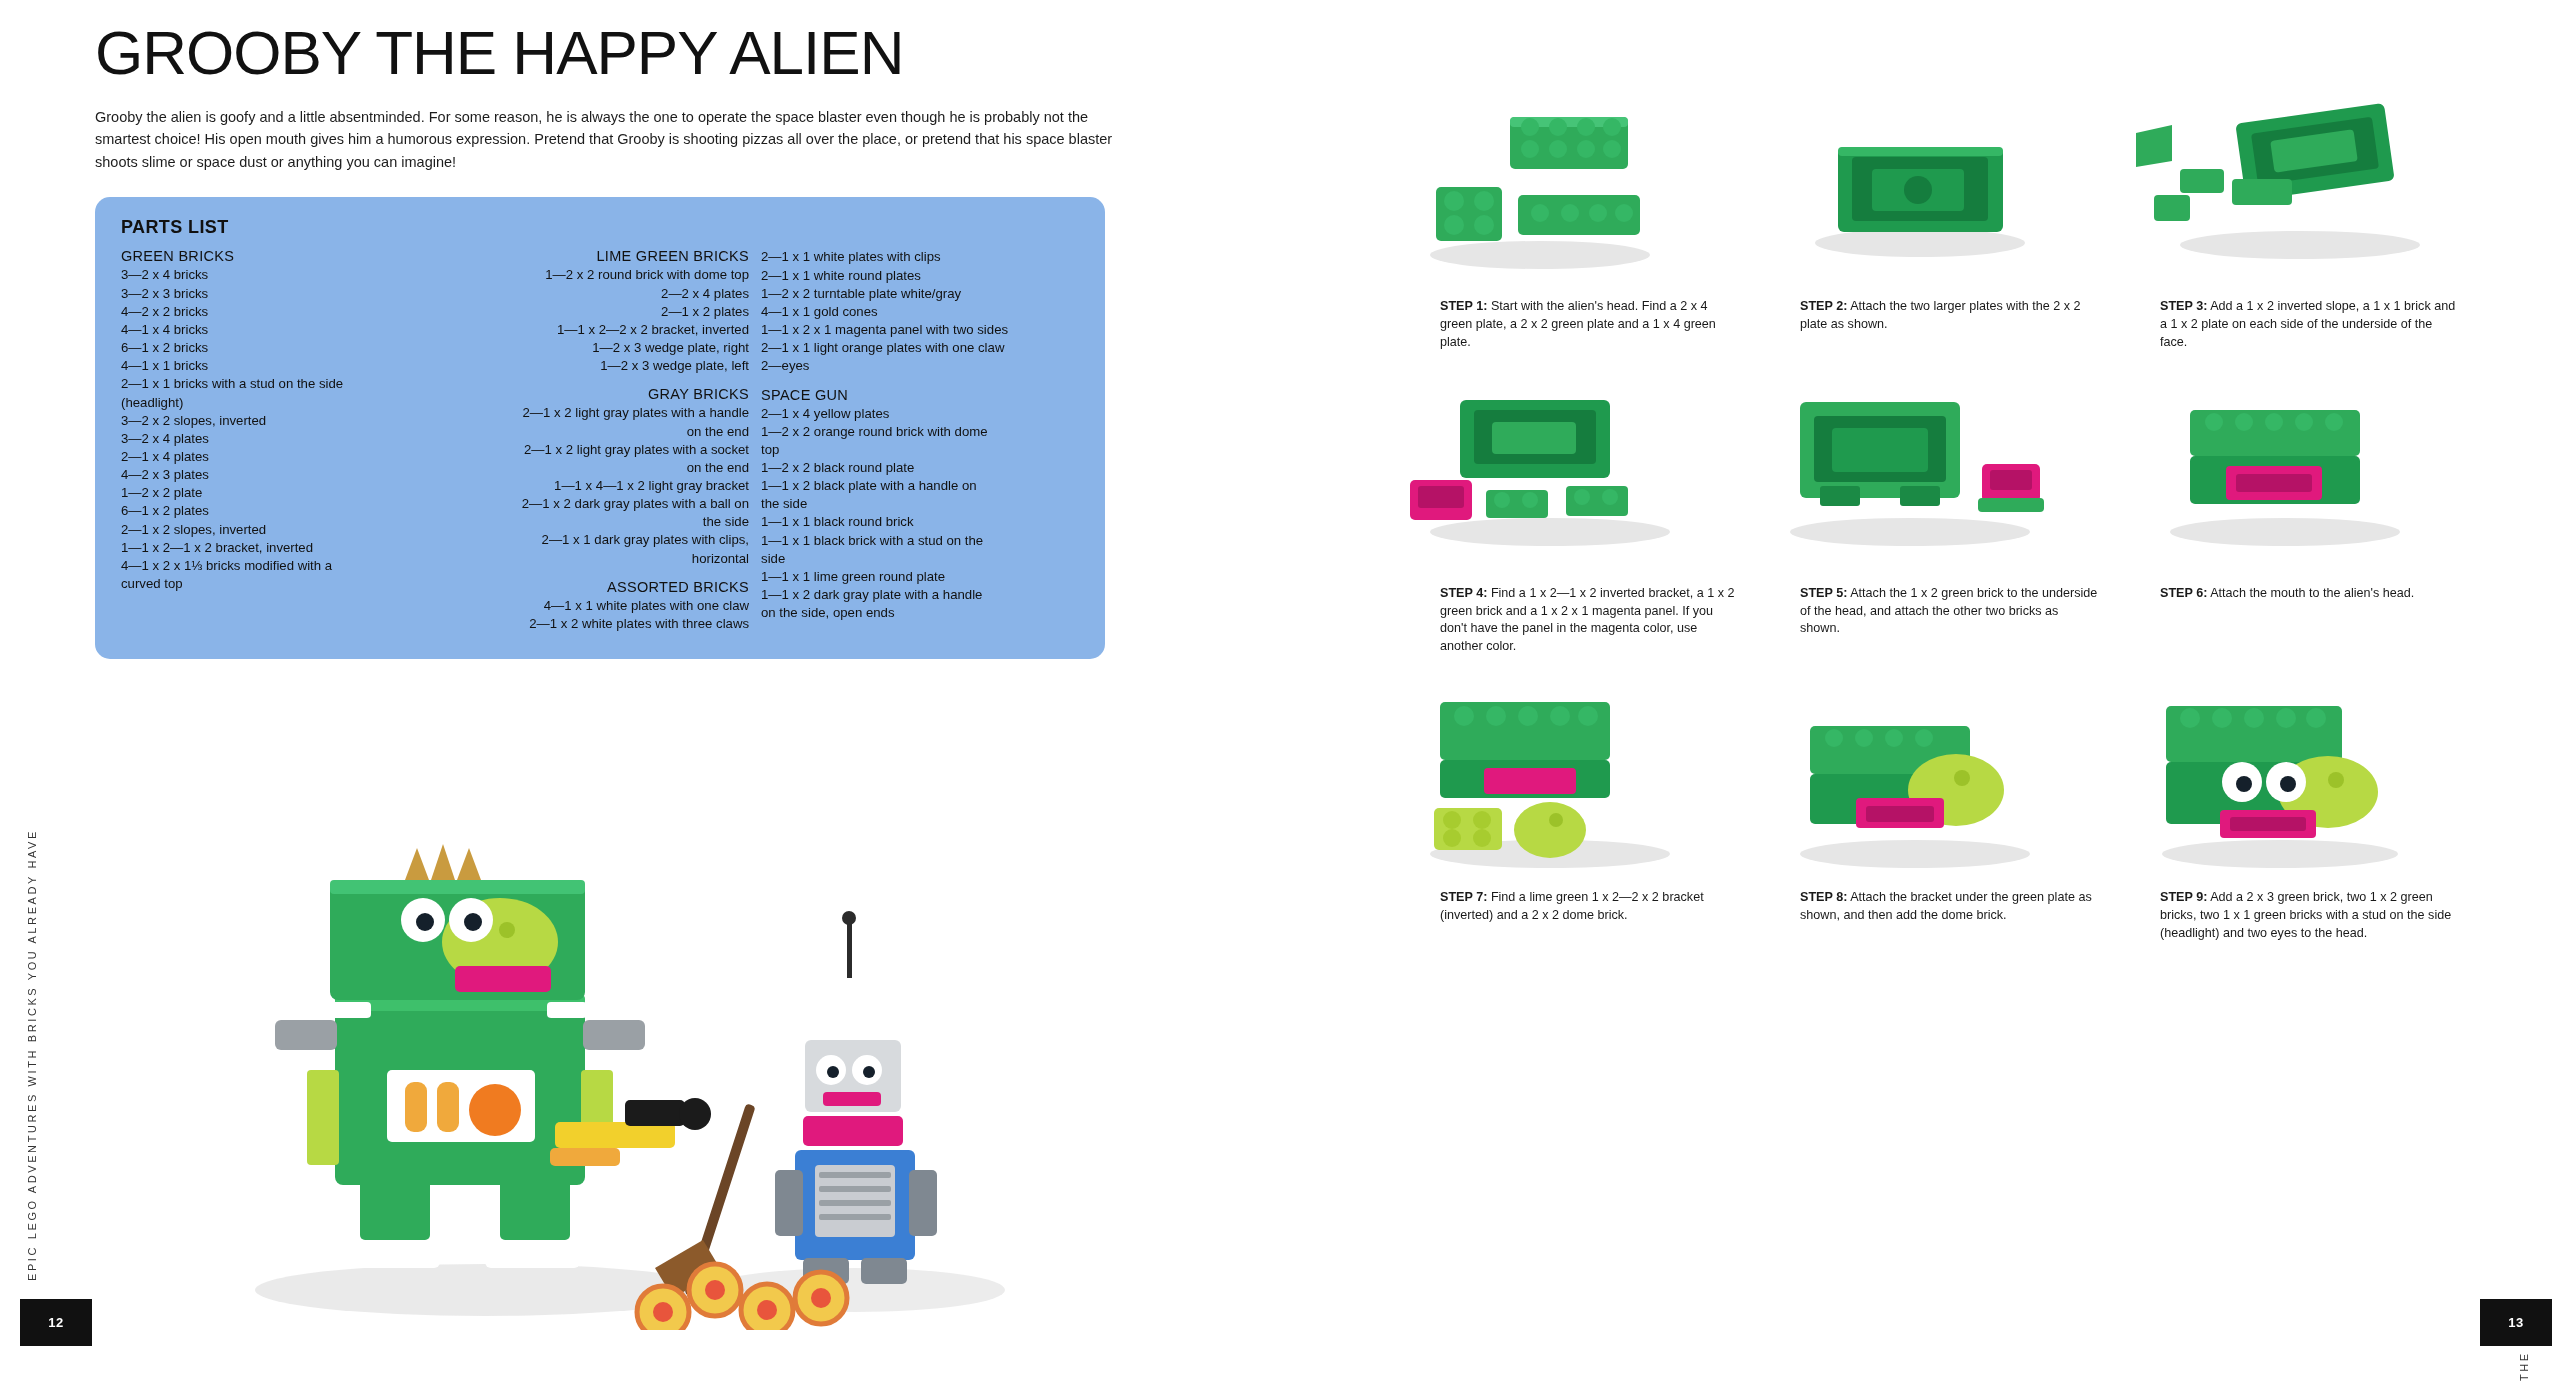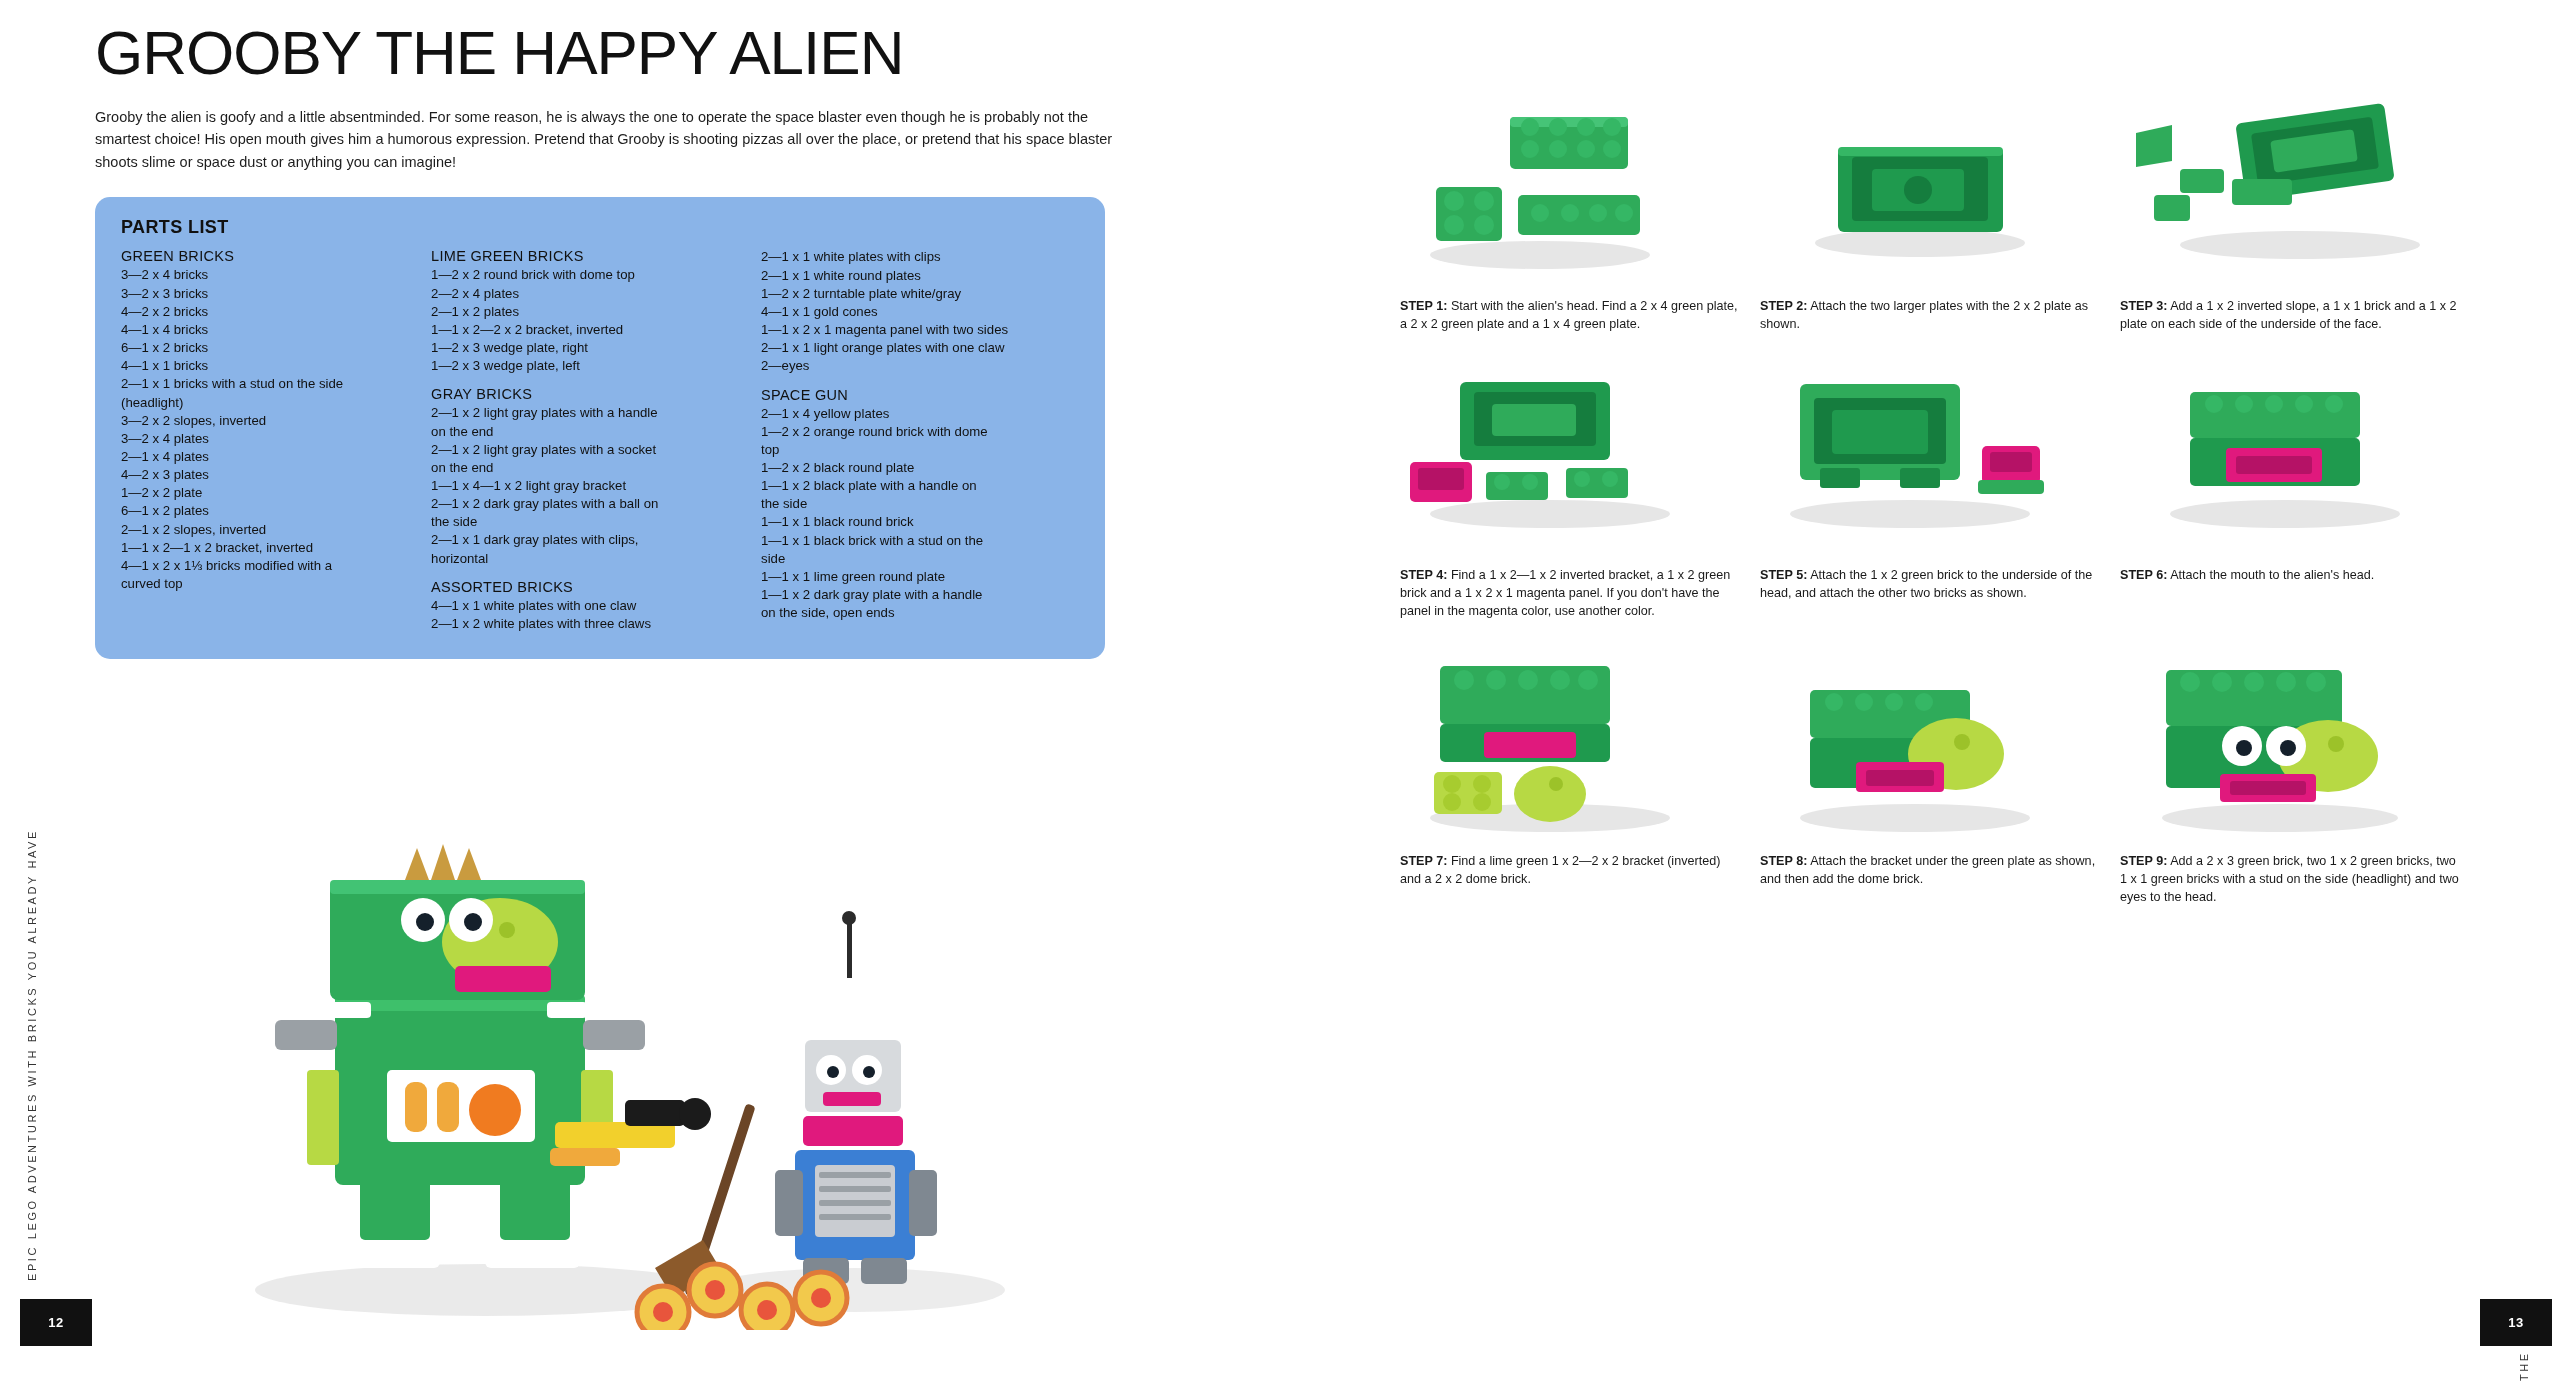--- a/index.html
+++ b/index.html
@@ -55,21 +55,21 @@
     letter-spacing: .4px;
     margin-bottom: 10px;
     color: #111;
   }
   .parts-cols {
     display: flex;
     gap: 12px;
   }
   .parts-col { width: 310px; }
   .parts-col.c1 { width: 300px; }
-  .parts-col.c2 { width: 320px; }
+  .parts-col.c2 { width: 320px; text-align: right; }
   .parts-col.c3 { width: 320px; }
   .group-head {
     font-size: 14.5px;
     letter-spacing: .3px;
     margin: 0 0 2px 0;
     color: #111;
   }
   .group-head.spaced { margin-top: 12px; }
   .parts-col ul { list-style: none; margin: 0 0 0 0; padding: 0; }
   .parts-col li {
@@ -142,20 +142,21 @@
   .step-photo {
     width: 340px;
     height: 195px;
     position: relative;
   }
   .step-caption {
     font-size: 12.6px;
     line-height: 1.42;
     color: #1a1a1a;
     margin-top: 8px;
+    margin-left: 40px;
   }
   .step-caption b { font-weight: bold; }
 </style>
 </head>
 <body>
 
 <div class="spread">
 
   <div class="page page-left">
 

